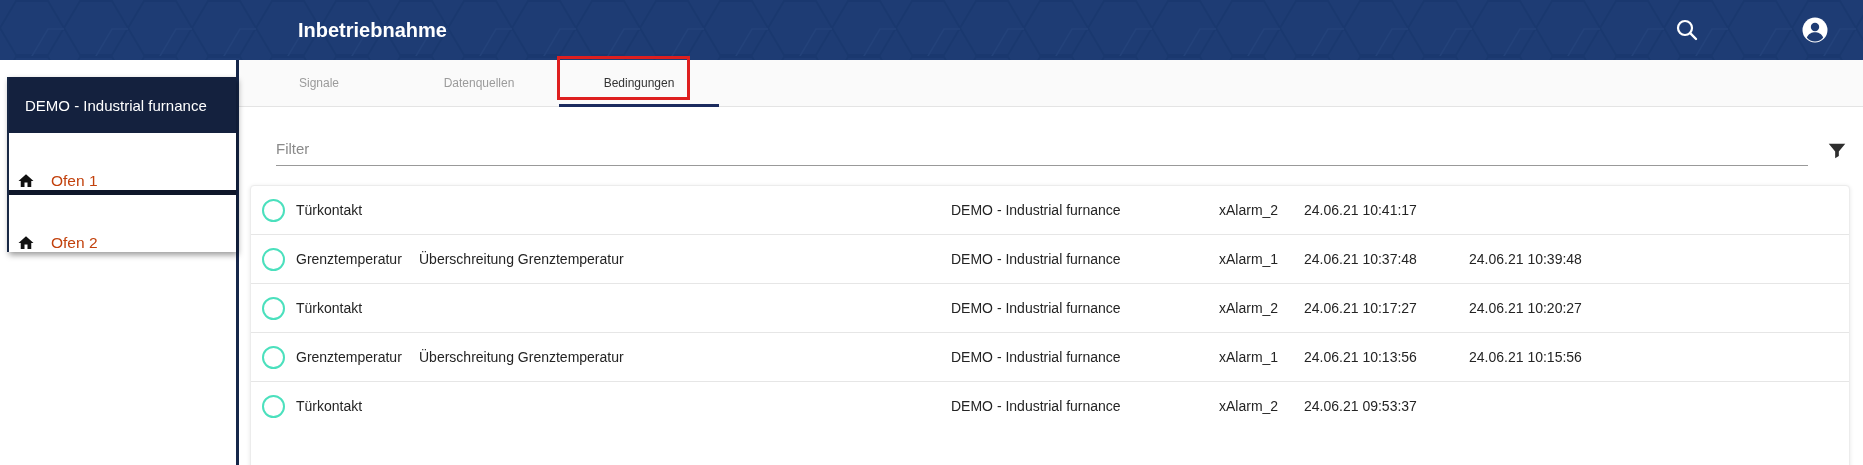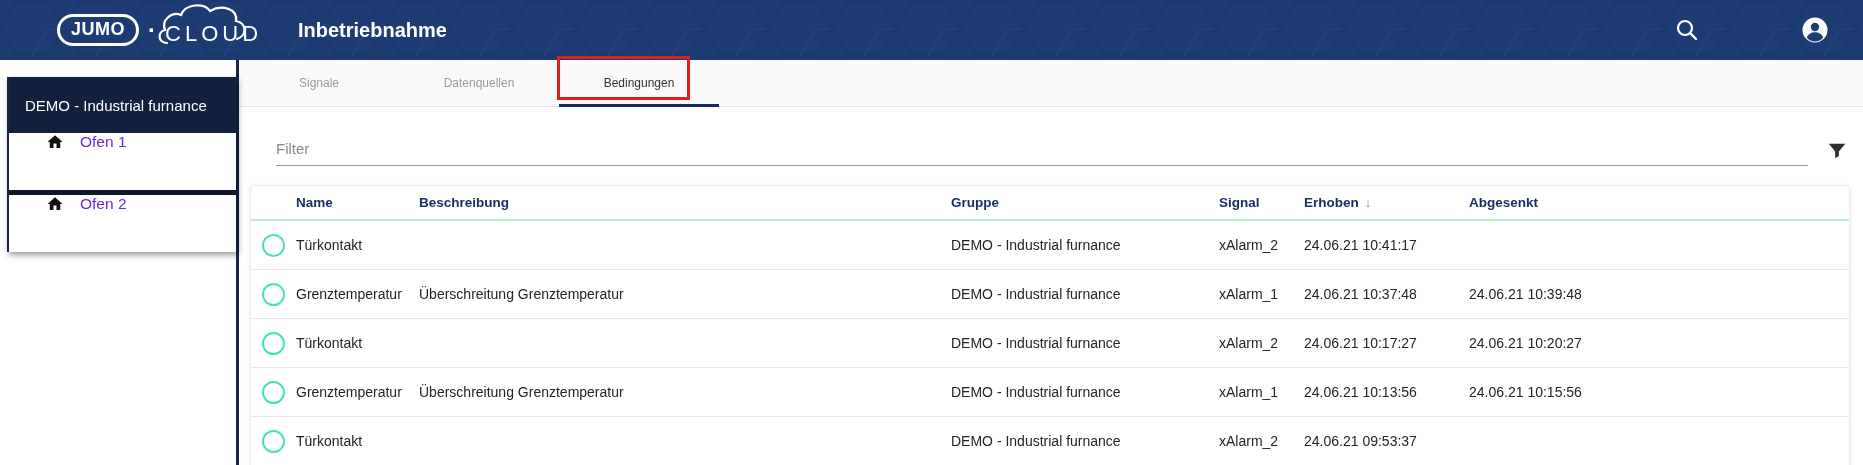--- a/index.html
+++ b/index.html
@@ -21,22 +21,22 @@
   .hicon{position:absolute;top:16px;width:28px;height:28px;cursor:pointer}
   .hicon.search{left:1673px}
   .hicon.account{left:1801px}
 
   
   .sidebar{position:absolute;left:0;top:60px;width:236px;bottom:0;background:#fff;
            border-right:3px solid #16274a;z-index:4}
   .side-card{margin:17px 0 0 7px;border-left:2px solid #182845;box-shadow:2px 3px 6px rgba(0,0,0,.4)}
   .proj{height:56px;background:#14213e;color:#fff;display:flex;align-items:center;
         padding-left:16px;font-size:15px;cursor:pointer}
-  .side-item{height:57px;background:#fff;display:flex;align-items:flex-start;padding-left:37px;gap:16px;
-             font-size:15.5px;color:#6d28d9;cursor:pointer}
+  .side-item{height:57px;background:#fff;display:flex;align-items:flex-end;padding-left:8px;gap:16px;
+             font-size:15.5px;color:#c2410c;cursor:pointer}
   .side-item + .side-item{border-top:5px solid #0f172a}
 
   
   .main{position:absolute;left:239px;top:60px;right:0;bottom:0;background:#fff}
   .tabbar{height:46px;background:#fafafa;border-bottom:1px solid #e4e4e4;display:flex}
   .tab{width:160px;display:flex;align-items:center;justify-content:center;font-size:12px;
        color:#9b9b9b;cursor:pointer;position:relative}
   .tab.active{color:#333}
   .tab.active::after{content:"";position:absolute;bottom:-1px;left:0;width:100%;height:3px;background:#1b2b5e}
 
@@ -77,30 +77,20 @@
             <path d="M16 1 H48 L64 28 L48 55 H16 L0 28 Z"></path>
           </g>
           <g fill="none" stroke="#28477f" stroke-width="1.5" transform="translate(32,28)">
             <path d="M16 1 H48 L64 28 L48 55 H16 L0 28 Z"></path>
           </g>
         </pattern>
       </defs>
       <rect width="100%" height="100%" fill="url(#hexp)"></rect>
     </svg>
     <div class="header-inner">
-      <div class="logo">
-        <span class="pill">JUMO</span>
-        <span class="sep">·</span>
-        <span class="cloudwrap">
-          <svg class="cloudarc" width="112" height="46" viewBox="0 0 112 46">
-            <path d="M10 42 C1 42 0 31 8 29 C4 19 15 10 24 14 C28 3 47 1 53 10 C65 3 81 8 79 20 C90 22 90 35 80 38" stroke="#fff" stroke-width="2.2" fill="none" stroke-linecap="round"></path>
-          </svg>
-          <span class="cloudtext">CLOUD</span>
-        </span>
-      </div>
       <div class="title">Inbetriebnahme</div>
       <svg class="hicon search" viewBox="0 0 28 28">
         <circle cx="12" cy="12" r="7" stroke="#fff" stroke-width="2.2" fill="none"></circle>
         <line x1="17.2" y1="17.2" x2="23" y2="23" stroke="#fff" stroke-width="2.4" stroke-linecap="round"></line>
       </svg>
       <svg class="hicon account" viewBox="0 0 28 28">
         <circle cx="14" cy="14" r="12.5" fill="#fff"></circle>
         <circle cx="14" cy="11" r="4.2" fill="#1e3c74"></circle>
         <path d="M5.8 21.5 C7.5 17.5 11 16.2 14 16.2 C17 16.2 20.5 17.5 22.2 21.5 C20.2 24 17.3 25.4 14 25.4 C10.7 25.4 7.8 24 5.8 21.5 Z" fill="#1e3c74"></path>
       </svg>
@@ -135,32 +125,20 @@
     <div class="filter-row">
       <input class="filter-input" type="text" placeholder="Filter" style="">
       <button class="filter-btn">
         <svg width="22" height="22" viewBox="0 0 24 24">
           <path d="M3 4h18l-7 8.5v5l-4 2.5v-7.5z" fill="#2e2e2e"></path>
         </svg>
       </button>
     </div>
 
     <section class="card">
-      <div class="trow thead">
-        <div class="c c-ind"></div>
-        <div class="c">Name</div>
-        <div class="c">Beschreibung</div>
-        <div class="c">Gruppe</div>
-        <div class="c">Signal</div>
-        <div class="c hflex">
-          <span>Erhoben</span>
-          <span class="arr">↓</span>
-        </div>
-        <div class="c">Abgesenkt</div>
-      </div>
       <div class="tbody">
   <div class="trow">
     <div class="c c-ind">
       <span class="ring"></span>
     </div>
     <div class="c">Türkontakt</div>
     <div class="c"></div>
     <div class="c">DEMO - Industrial furnance</div>
     <div class="c">xAlarm_2</div>
     <div class="c">24.06.21 10:41:17</div>

